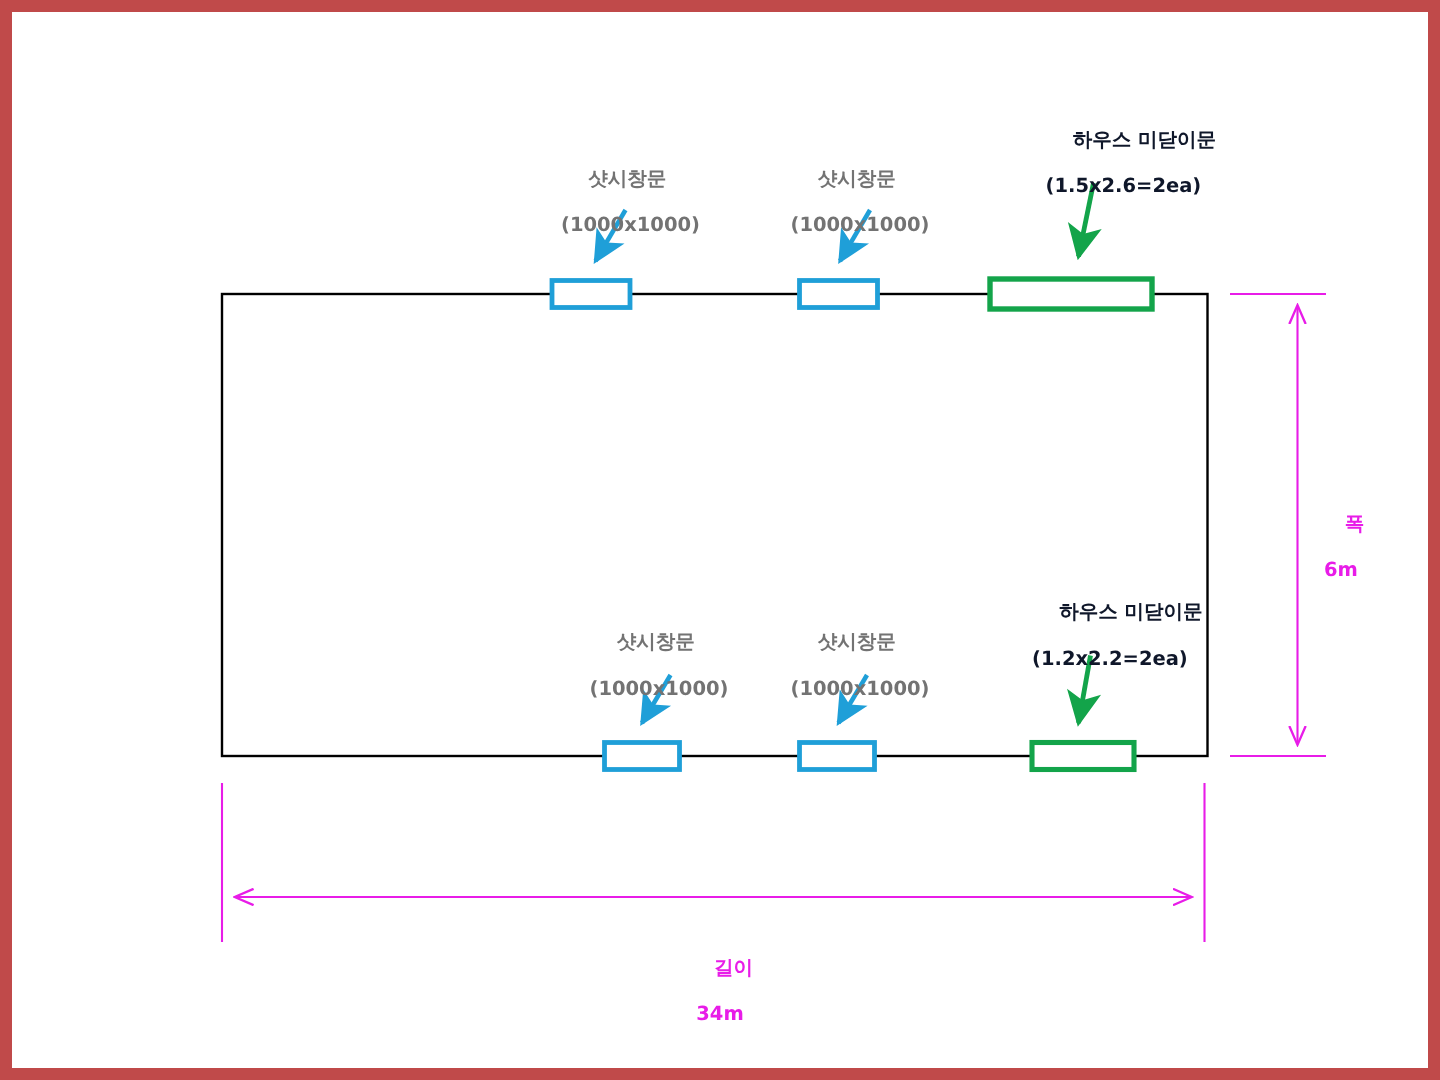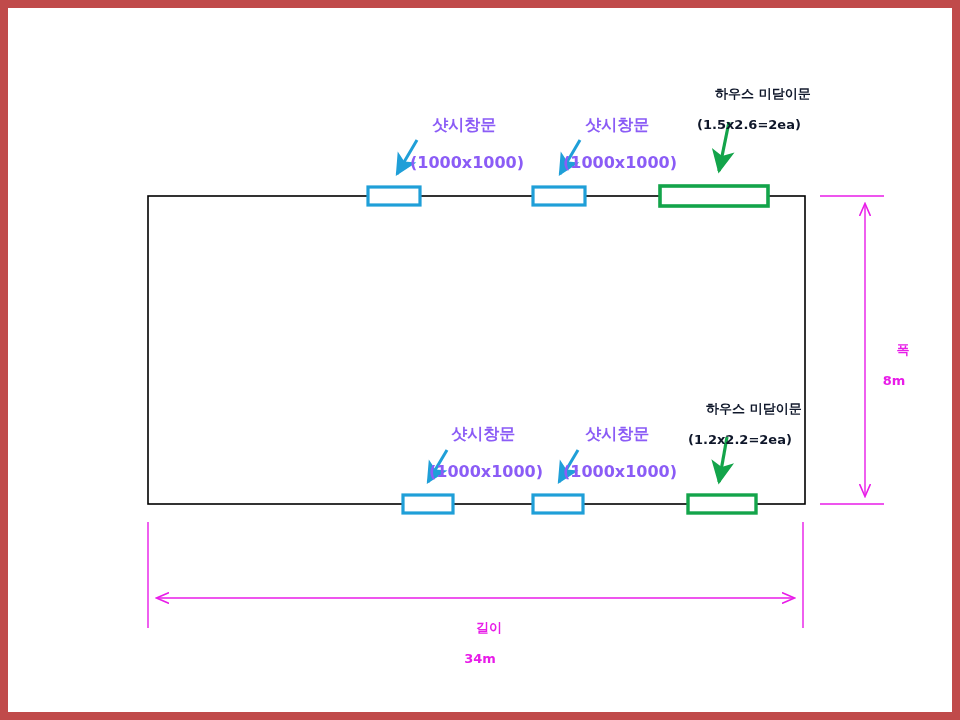--- a/index.html
+++ b/index.html
@@ -38,23 +38,22 @@
     height: 720px;
   }
   .lbl {
     position: absolute;
     font-weight: bold;
     line-height: 1.18;
     white-space: pre;
     letter-spacing: 0px;
   }
   .lbl-blue {
-    color: #8b5cf6;
-    font-size: 16px;
-    margin-left: 36px;
+    color: #737373;
+    font-size: 13px;
   }
   .lbl-green {
     color: #0f172a;
     font-size: 13px;
   }
   .lbl-magenta {
     color: #e81ce8;
     font-size: 13px;
     text-align: center;
   }
@@ -148,22 +147,22 @@
     <span class="l2">(1000x1000)</span>
   </div>
 
   <div class="lbl lbl-green" style="left:688px; top:386px;">
     <span>하우스 미닫이문</span>
     <span class="l2">(1.2x2.2=2ea)</span>
   </div>
 
   <div class="lbl lbl-magenta" style="left:872px; top:327px; width:44px;">
     <span>폭</span>
-    <span class="l2">8m</span>
+    <span class="l2">6m</span>
   </div>
 
-  <div class="lbl lbl-magenta" style="left:442px; top:605px; width:76px;">
+  <div class="lbl lbl-magenta" style="left:442px; top:623px; width:76px;">
     <span>길이</span>
     <span class="l2">34m</span>
   </div>
 
   <div id="frame"></div>
 </div>
 
 </body></html>

